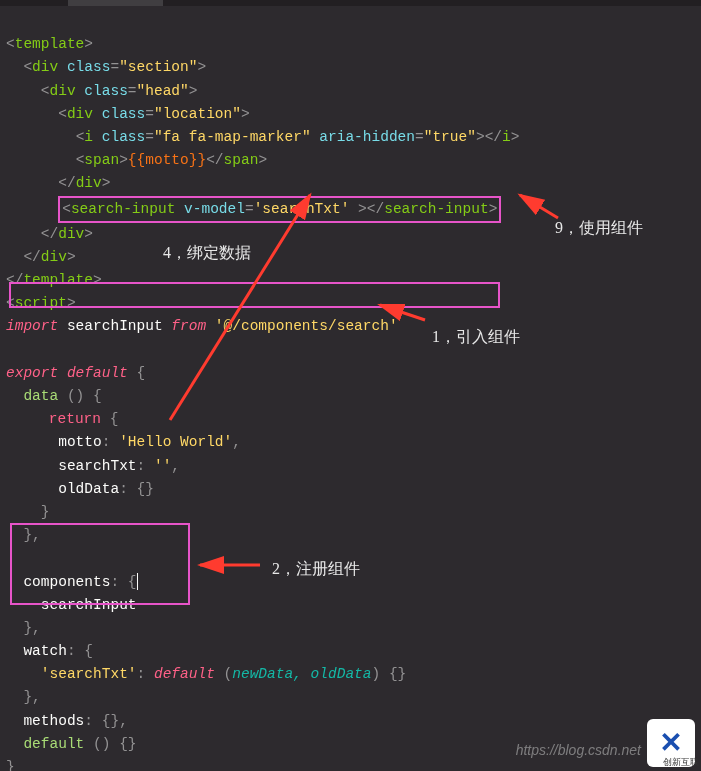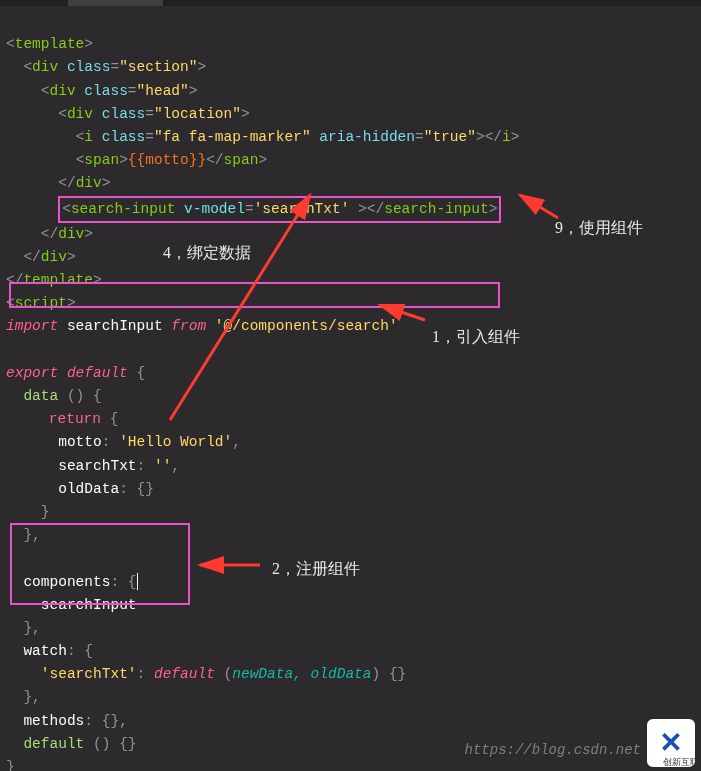--- a/index.html
+++ b/index.html
@@ -71,21 +71,21 @@
     position: absolute;
     left: 0; top: 0;
     width: 701px; height: 771px;
     pointer-events: none;
   }
   .watermark {
     position: absolute;
     right: 60px;
     bottom: 10px;
     color: #a0a0a0;
-    font-family: Liberation Mono, monospace;
+    font-family: Liberation Sans, sans-serif;
     font-size: 14px;
     font-style: italic;
     opacity: 0.7;
   }
   .logo {
     position: absolute;
     right: 6px;
     bottom: 4px;
     width: 48px;
     height: 48px;

